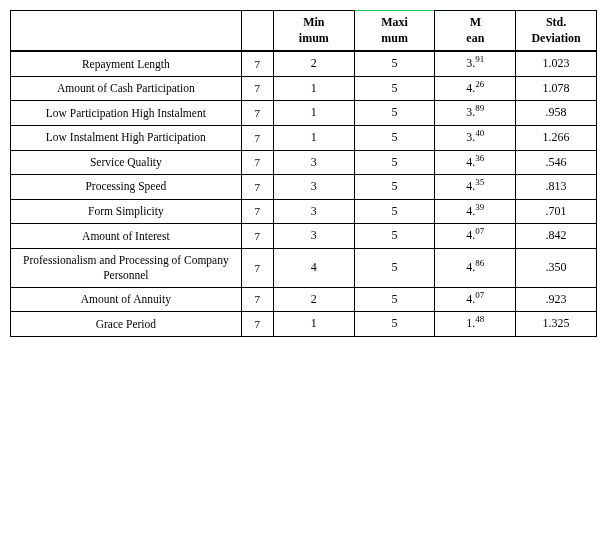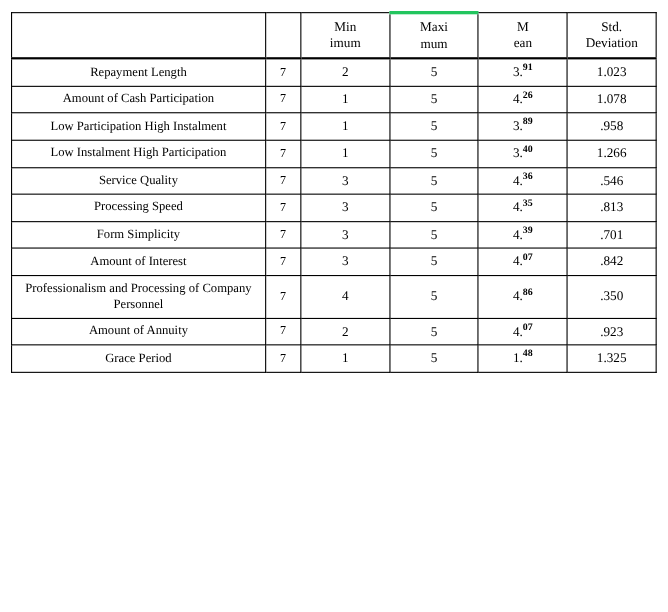--- a/index.html
+++ b/index.html
@@ -21,54 +21,53 @@
       text-align: center;
       vertical-align: middle;
       line-height: 1.3;
     }
     td.row-label {
       text-align: center;
       font-size: 11.5px;
       margin-left: 20px;
     }
     th {
-      font-weight: normal;
+      font-weight: bold;
       font-size: 12px;
     }
     .header-row th {
       border-bottom: 2px solid #000;
     }
     .n-col {
       width: 28px;
       font-size: 11px;
     }
     .val-col {
       width: 70px;
     }
     sup {
       font-size: 9px;
       vertical-align: super;
       line-height: 0;
-      font-weight: bold;
     }
     .mean-cell {
       white-space: nowrap;
       position: relative;
     }
   </style>
 </head>
 <body>
 
 <table>
   <thead>
     <tr class="header-row">
       <th style="width:200px; border-top:1px solid #000;"></th>
       <th class="n-col" style="border-top:1px solid #000;"></th>
       <th class="val-col" style="border-top:1px solid #000;">Min<br>imum</th>
-      <th class="val-col" style="border-top:3px solid #22c55e;">Maxi<br>mum</th>
+      <th class="val-col" style="border-top:1px solid #22c55e;">Maxi<br>mum</th>
       <th class="val-col" style="border-top:1px solid #000;">M<br>ean</th>
       <th class="val-col" style="border-top:1px solid #000;margin-top:40px;">Std.<br>Deviation</th>
     </tr>
   </thead>
   <tbody id="table-body">
   <tr>
         <td class="row-label">Repayment Length</td>
         <td class="n-col">7</td>
         <td>2</td>
         <td>5</td>

